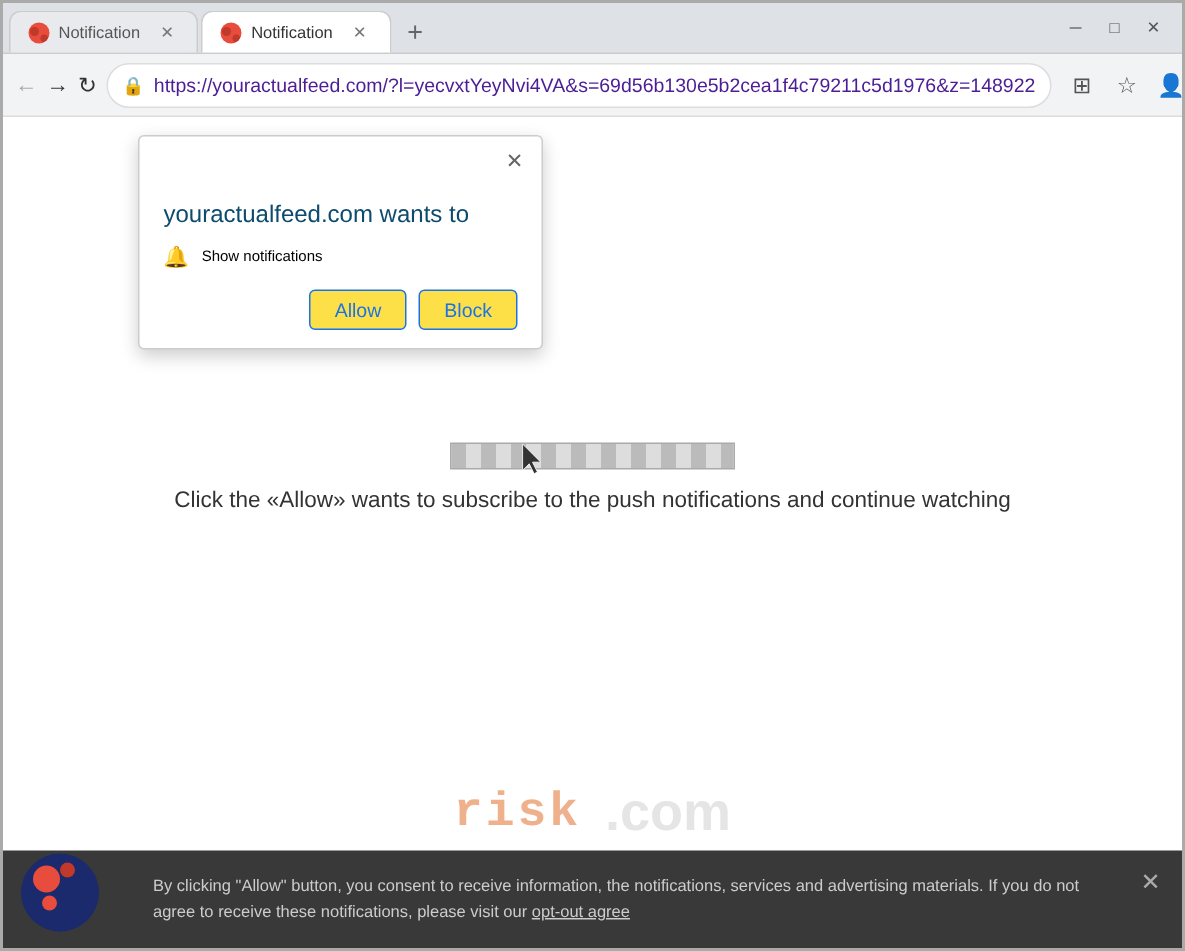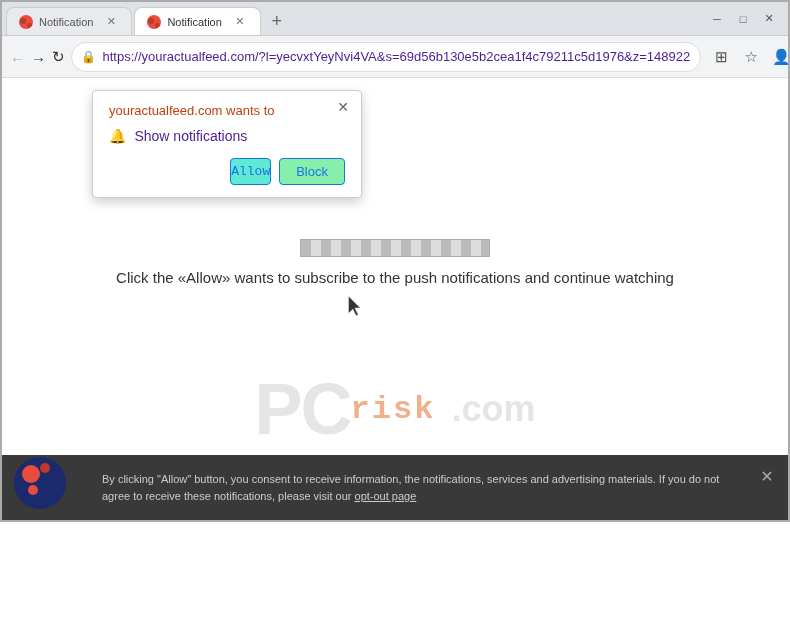--- a/index.html
+++ b/index.html
@@ -8,21 +8,21 @@
       height: 634px;
       overflow: hidden;
       font-family: 'Segoe UI', Arial, sans-serif;
       background: #fff;
       position: relative;
     }
 
     
     .browser-window {
       width: 790px;
-      height: 522px;
+      height: 634px;
       border: 2px solid #aaa;
       display: flex;
       flex-direction: column;
       background: #f1f3f4;
     }
 
     
     .title-bar {
       height: 34px;
       background: #dee1e6;
@@ -247,64 +247,64 @@
       display: flex;
       align-items: center;
       justify-content: center;
       cursor: pointer;
       color: #666;
       font-size: 14px;
       border-radius: 50%;
     }
 
     .popup-title {
-      font-size: 13px;
-      color: #c2410c;
+      font-size: 16px;
+      color: #0c4a6e;
       margin-bottom: 10px;
+      margin-top: 32px;
     }
 
     .popup-row {
       display: flex;
       align-items: center;
       gap: 8px;
       margin-bottom: 14px;
     }
 
     .bell-icon {
       font-size: 14px;
       color: #555;
     }
 
     .popup-row-text {
-      font-size: 14px;
-      color: #4c1d95;
+      font-size: 10px;
+      color: #000000;
     }
 
     .popup-buttons {
       display: flex;
       justify-content: flex-end;
       gap: 8px;
     }
 
     .btn-allow {
-      padding: 5px 0;
+      padding: 5px 16px;
       border: 1px solid #1a73e8;
       border-radius: 4px;
-      background: #5eead4;
+      background: #fde047;
       color: #1a73e8;
       font-size: 13px;
       cursor: pointer;
-      font-family: Liberation Mono, monospace;
     }
 
     .btn-block {
       padding: 5px 16px;
       border: 1px solid #1a73e8;
       border-radius: 4px;
-      background: #86efac;
+      background: #fde047;
       color: #1a73e8;
       font-size: 13px;
       cursor: pointer;
     }
 
     
     .loading-bar-container {
       position: absolute;
       top: 50%;
       left: 50%;
@@ -537,21 +537,20 @@
       </div>
     </div>
 
     <div class="loading-bar-container">
       <div class="loading-bar"></div>
     </div>
 
     <div class="page-message">Click the «Allow» wants to subscribe to the push notifications and continue watching</div>
 
     <div class="watermark">
-      <span class="watermark-pc">PC</span>
       <span class="watermark-risk">risk</span>
       <span class="watermark-com">.com</span>
     </div>
 
     <div class="cursor">
       <svg viewBox="0 0 12 20" xmlns="http://www.w3.org/2000/svg">
         <polygon points="0,0 0,16 4,12 7,18 9,17 6,11 11,11" fill="#333" stroke="#fff" stroke-width="0.5"></polygon>
       </svg>
     </div>
 
@@ -559,21 +558,21 @@
 
       <div class="footer-logo">
         <div class="footer-logo-circle">
           <div class="logo-dot" style="width:18px;height:18px;top:8px;left:8px;background:#e74c3c;"></div>
           <div class="logo-dot" style="width:10px;height:10px;top:6px;left:26px;background:#c0392b;"></div>
           <div class="logo-dot" style="width:10px;height:10px;top:28px;left:14px;background:#e74c3c;"></div>
         </div>
       </div>
 
       <div class="footer-text">
-        <span>By clicking "Allow" button, you consent to receive information, the notifications, services and advertising materials. If you do not agree to receive these notifications, please visit our </span><a href="#">opt-out page</a>
+        <span>By clicking "Allow" button, you consent to receive information, the notifications, services and advertising materials. If you do not agree to receive these notifications, please visit our </span><a href="#">opt-out agree</a>
       </div>
 
       <div class="footer-close">✕</div>
     </div>
 
   </div>
 
 </div>
 
 </body></html>

